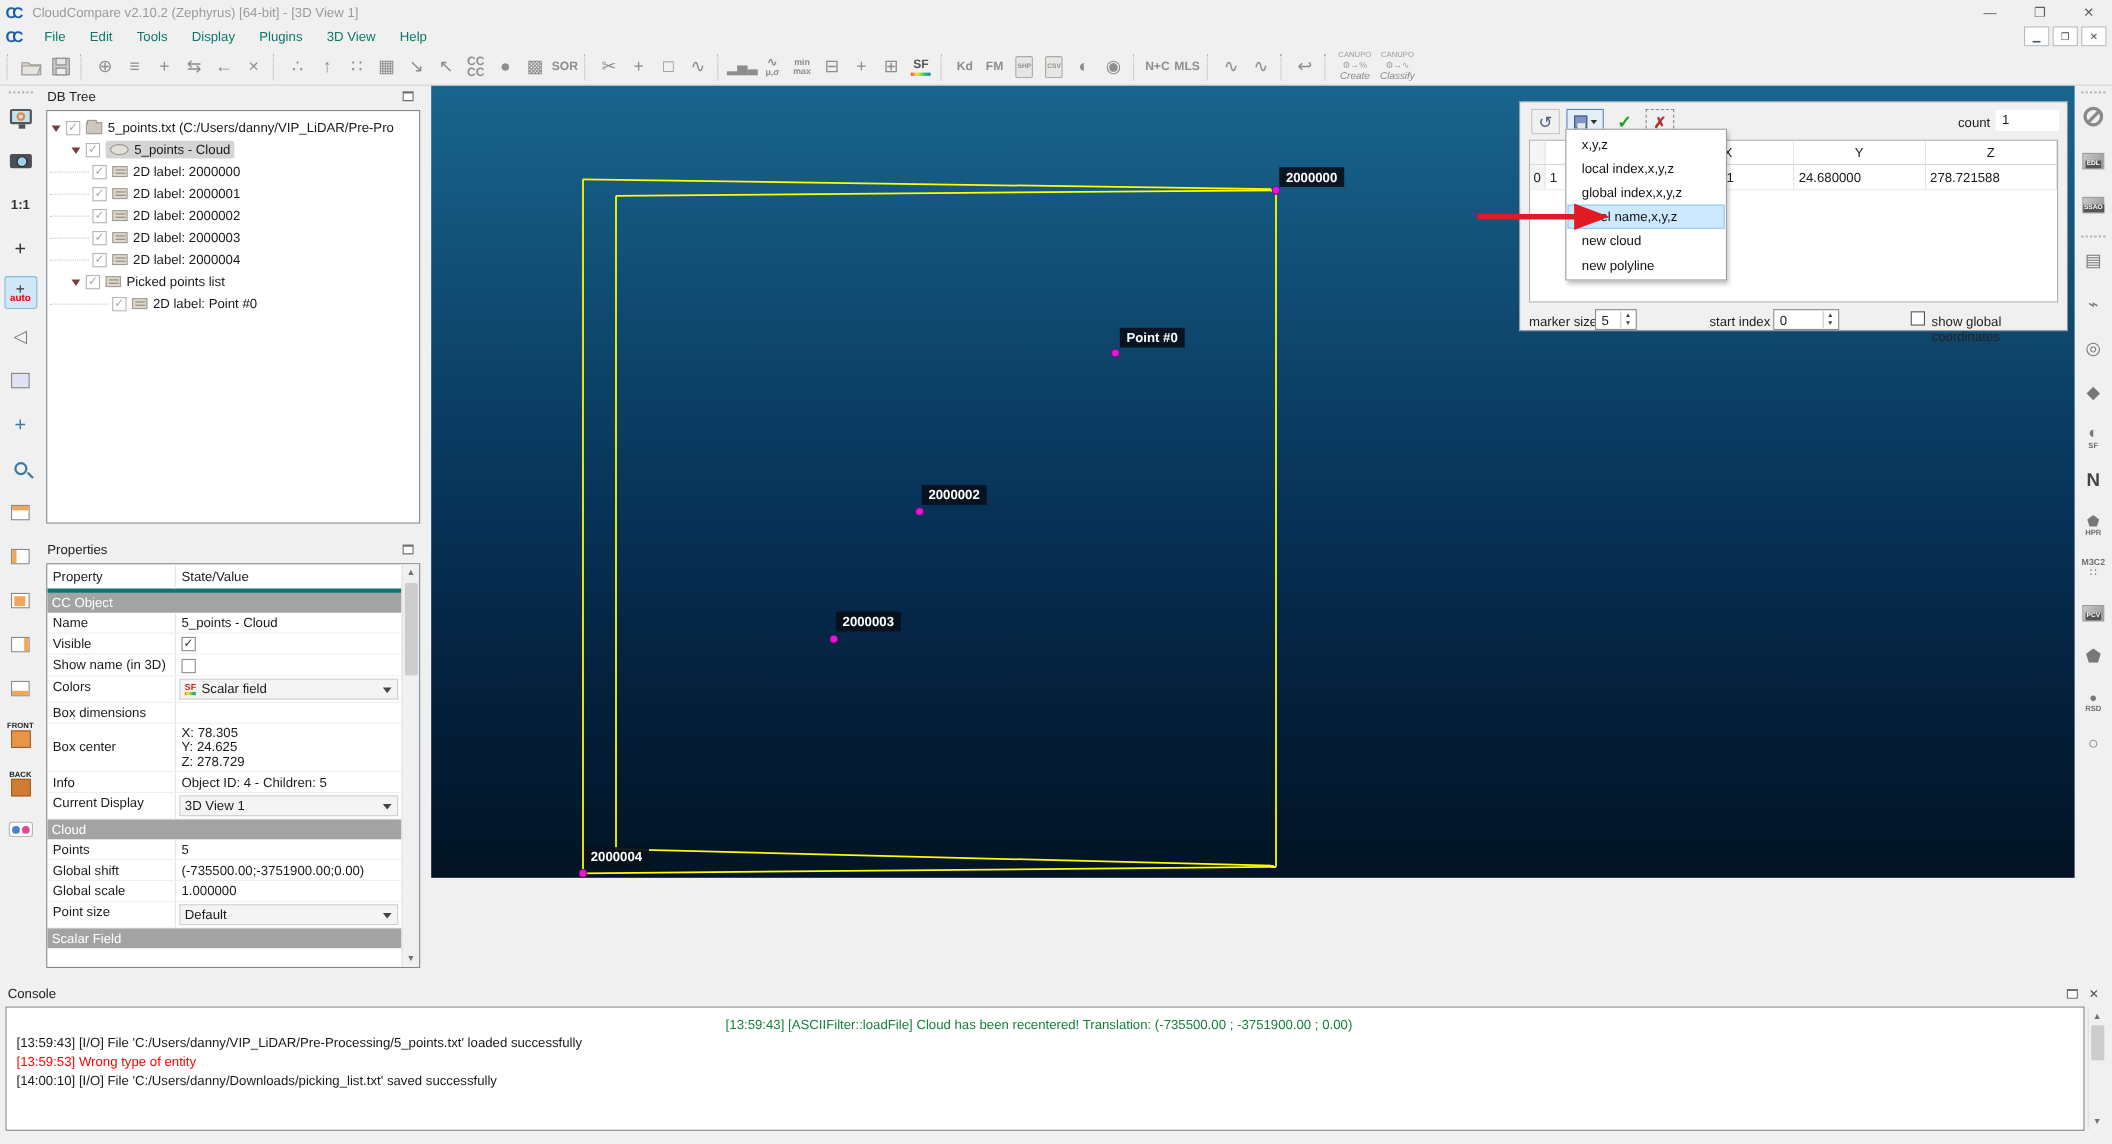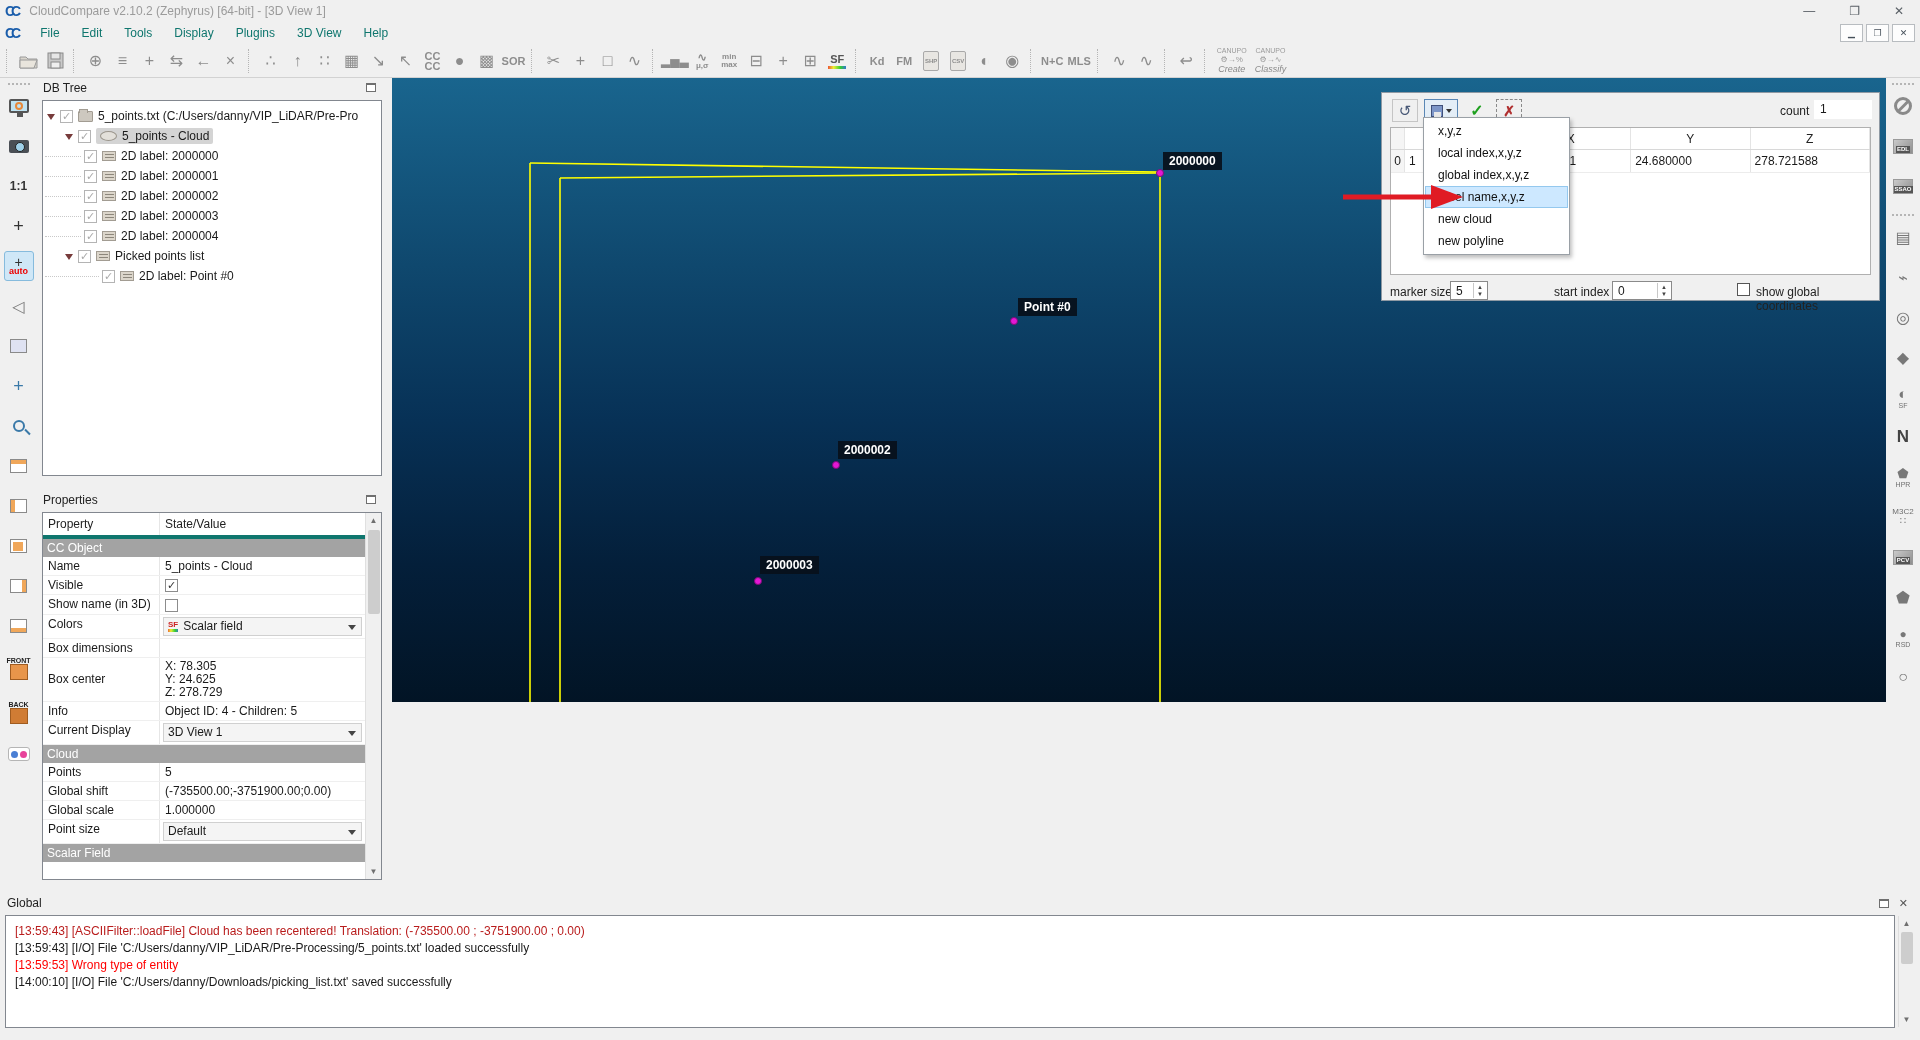--- a/index.html
+++ b/index.html
@@ -30,21 +30,21 @@
   .canupo{display:inline-flex;flex-direction:column;align-items:center;justify-content:center;height:30px;margin:0 4px;color:#9a9a9a}
   .canupo .l1{font-size:7px;line-height:8px}
   .canupo .l2{font-size:8px;line-height:9px}
   .canupo .l3{font-size:9px;font-style:italic;line-height:10px;color:#8a8a8a}
 
   
   .leftrail{position:absolute;left:0;top:78px;width:37px;height:815px;background:#f0f0f0;display:flex;flex-direction:column;align-items:center;padding-top:2px}
   .rightrail{position:absolute;right:0;top:78px;width:34px;height:815px;background:#f0f0f0;display:flex;flex-direction:column;align-items:center;padding-top:2px}
   .rail-handle{width:22px;border-top:2px dotted #b5b5b5;margin:3px 0 6px}
   .rli{width:30px;height:30px;margin-bottom:10px;display:flex;flex-direction:column;align-items:center;justify-content:center;color:#787878;font-size:16px;flex:0 0 auto}
-  .rli .cap{font-size:7px;font-weight:normal;color:#6f6f6f;line-height:7px}
+  .rli .cap{font-size:7px;font-weight:bold;color:#6f6f6f;line-height:7px}
   .txtic{font-size:12px;font-weight:bold;color:#333}
   .autobtn{background:#cfe7f7;border:1px solid #86bbdd;border-radius:3px}
   .autobtn .plus{font-size:14px;color:#333;line-height:10px}
   .autobtn .auto{color:#e00;font-size:9px;font-weight:bold;line-height:9px}
   .monitor{width:20px;height:14px;border:2px solid #555;border-radius:2px;background:#bfe3f2;position:relative}
   .monitor:after{content:"";position:absolute;left:6px;top:12px;width:6px;height:4px;background:#555}
   .gear{position:absolute;left:4px;top:1px;width:8px;height:8px;border-radius:50%;border:2px solid #e8893a}
   .cam{width:20px;height:13px;background:#4a4f55;border-radius:2px;position:relative}
   .cam:after{content:"";position:absolute;left:6px;top:2px;width:8px;height:8px;border-radius:50%;background:#9fd0e8;border:1px solid #222}
   .cube{width:17px;height:14px;border:1px solid #8a8a8a;position:relative;background:#fff}
@@ -89,21 +89,21 @@
   .phead{border-bottom:4px solid #0f766e}
   .psection{background:#a3a3a3;color:#fff;padding:2px 4px;height:18px}
   .pcb{display:inline-block;width:13px;height:13px;border:1px solid #8c8c8c;background:#fff;font-size:11px;line-height:11px;text-align:center;color:#333;vertical-align:middle}
   .pcb.on:after{content:"✓"}
   .combo{display:flex;align-items:center;background:#f4f4f4;border:1px solid #d0d0d0;height:19px;padding:0 18px 0 4px;position:relative;flex:1;margin:1px 0}
   .combo .dda{position:absolute;right:5px;top:7px;width:0;height:0;border:4px solid transparent;border-top:5px solid #444}
   .sfmini{font-size:8px;font-weight:bold;color:#c22;border-bottom:3px solid;border-image:linear-gradient(90deg,#e33,#ee3,#3c3,#36e) 1;margin-right:5px;line-height:9px}
   .mline{line-height:13px}
 
   
-  .viewport{position:absolute;left:392px;top:78px;width:1494px;height:624px;background:linear-gradient(180deg,#19658e 0%,#0f486e 30%,#073156 55%,#041f3a 78%,#021425 100%);overflow:hidden}
+  .viewport{position:absolute;left:392px;top:78px;width:1494px;height:720px;background:linear-gradient(180deg,#19658e 0%,#0f486e 30%,#073156 55%,#041f3a 78%,#021425 100%);overflow:hidden}
   .vlabel{position:absolute;background:rgba(7,16,27,0.93);color:#fff;font-weight:bold;font-size:12px;padding:2px 6px;white-space:nowrap;z-index:2}
   .vpoint{position:absolute;width:8px;height:8px;border-radius:50%;background:#e318d4;border:1px solid #7d0a78;z-index:2}
 
   
   .pickdlg{position:absolute;left:1381px;top:92px;width:499px;height:209px;background:#f0f0f0;border:1px solid #8f99a3;z-index:5}
   .dbtn{position:absolute;top:6px;height:23px;display:flex;align-items:center;justify-content:center;background:#f0f0f0}
   .dbtn.b1{left:10px;width:26px;border:1px solid #c5c5c5;color:#4a5a78;font-size:15px}
   .dbtn.b2{left:42px;width:34px;border:1px solid #5a87b5;background:#e4eef7}
   .dbtn.b3{left:82px;width:26px;color:#1fa01f;font-size:16px;font-weight:bold}
   .dbtn.b4{left:114px;width:26px;border:1px dashed #8a8a8a;color:#b03030;font-size:14px;font-weight:bold}
@@ -610,28 +610,28 @@
     <span class="dctl-lbl" style="left:374px">show global coordinates</span>
   </div>
 
   <svg class="arrow-ann" width="140" height="38">
     <line x1="8" y1="19" x2="98" y2="19" stroke="#e01b24" stroke-width="5"></line>
     <polygon points="96,7 128,19 96,31" fill="#e01b24"></polygon>
   </svg>
 
   <div class="console">
     <div class="ptitle">
-      <span>Global</span>
+      <span>Console</span>
       <span class="conicons">
         <span class="dockic" style="position:static"></span>
         <span>✕</span>
       </span>
     </div>
     <div class="conbox">
-      <div class="conline" style="color: #b91c1c;">[13:59:43] [ASCIIFilter::loadFile] Cloud has been recentered! Translation: (-735500.00 ; -3751900.00 ; 0.00)</div>
+      <div class="conline" style="color: #15803d; text-align: center;">[13:59:43] [ASCIIFilter::loadFile] Cloud has been recentered! Translation: (-735500.00 ; -3751900.00 ; 0.00)</div>
       <div class="conline" style="color: rgb(26, 26, 26);">[13:59:43] [I/O] File 'C:/Users/danny/VIP_LiDAR/Pre-Processing/5_points.txt' loaded successfully</div>
       <div class="conline" style="color: rgb(255, 0, 0);">[13:59:53] Wrong type of entity</div>
       <div class="conline" style="color: rgb(26, 26, 26);">[14:00:10] [I/O] File 'C:/Users/danny/Downloads/picking_list.txt' saved successfully</div>
     </div>
     <div class="conscroll">
       <span class="sarr">▲</span>
       <span class="sthumb" style="height:32px;margin-top:1px"></span>
       <span class="sarr" style="margin-top:auto">▼</span>
     </div>
   </div>

